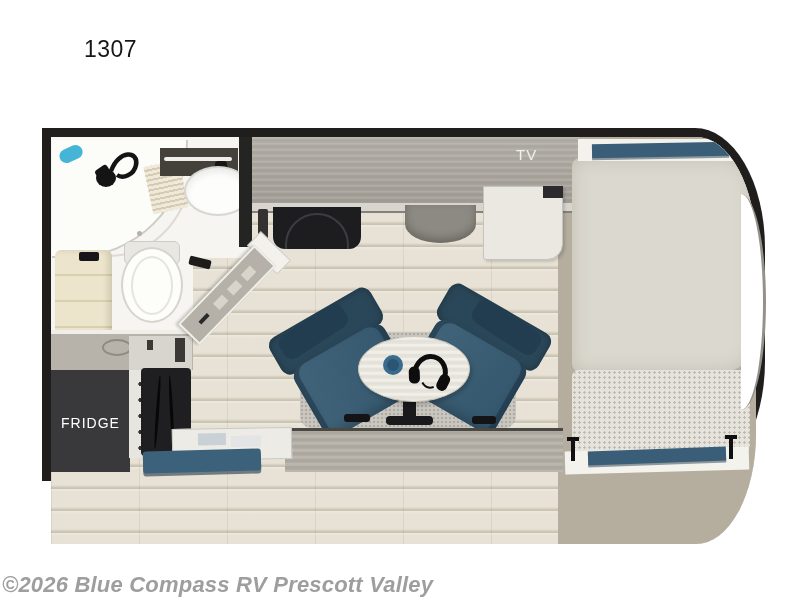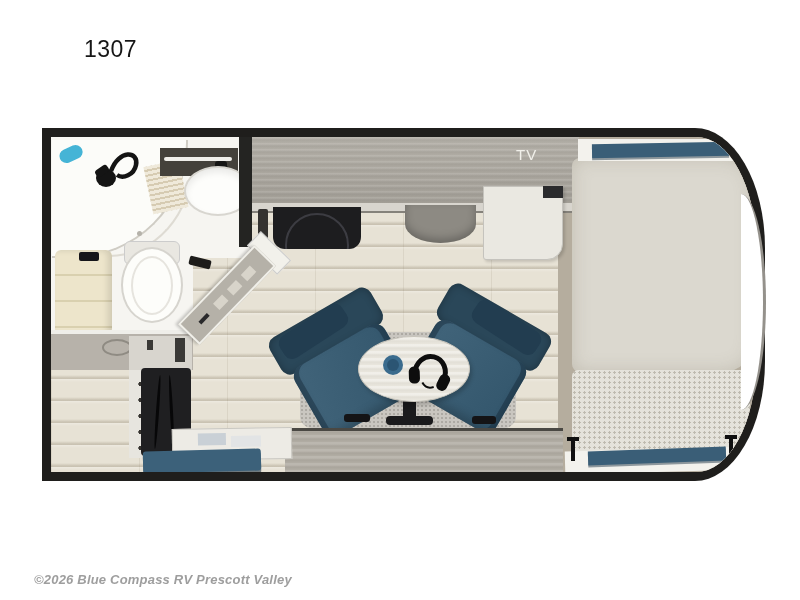--- a/index.html
+++ b/index.html
@@ -1,24 +1,24 @@
 <!DOCTYPE html>
 <html><head>
 <meta charset="utf-8">
 <style>
   html,body{margin:0;padding:0;background:#ffffff;}
   .canvas{position:relative;width:800px;height:600px;background:#ffffff;overflow:hidden;
           font-family:"Liberation Sans",sans-serif;}
   .model-number{position:absolute;left:84px;top:36px;font-size:23px;color:#161616;letter-spacing:0.5px;}
-  .copyright{position:absolute;left:2px;top:572px;font-size:13px;font-weight:bold;font-style:italic;
-             color:#9e9e9e;letter-spacing:0.2px;margin-left:32px;}
+  .copyright{position:absolute;left:2px;top:572px;font-size:22px;font-weight:bold;font-style:italic;
+             color:#9e9e9e;letter-spacing:0.2px;}
 
   .plan{position:absolute;left:42px;top:128px;width:723px;height:353px;}
   .shell{position:absolute;inset:0;background:#1f1e1c;border-radius:0 70px 70px 0 / 0 120px 120px 0;}
-  .interior{position:absolute;left:9px;top:9px;width:705px;height:335px;overflow:hidden;
+  .interior{position:absolute;left:9px;top:9px;width:705px;height:407px;overflow:hidden;
             border-radius:0 60px 60px 0 / 0 110px 110px 0;
             background-color:#e7e2d5;
             background-image:
               repeating-linear-gradient(180deg, rgba(255,255,255,0.25) 0px, rgba(255,255,255,0) 3px, rgba(0,0,0,0) 18px, rgba(125,112,88,0.28) 21px, rgba(125,112,88,0.28) 22px),
               repeating-linear-gradient(90deg, rgba(125,112,88,0.12) 0 1px, rgba(0,0,0,0) 1px 88px);}
   .interior > div{position:absolute;}
 
   .bed-base{left:507px;top:0;right:0;bottom:0;background:#b5ad9e;}
   .bath-a{left:0;top:0;width:200px;height:121px;background:#f6f5f1;}
   .bath-b{left:0;top:0;width:142px;height:196px;background:#f6f5f1;}
@@ -163,20 +163,21 @@
         <div class="toilet-ring"></div>
       </div>
       <div class="bath-door-mark"></div>
       <div class="bench">
         <div class="bench-arm"></div>
       </div>
       <div class="left-counter">
         <div class="left-counter-edge"></div>
         <div class="left-counter-handle"></div>
       </div>
+      <div class="fridge">FRIDGE</div>
       <div class="mid-cab">
         <div class="mid-cab-m1"></div>
         <div class="mid-cab-m2"></div>
       </div>
       <div class="hinge-strip"></div>
       <div class="oven">
         <div class="oven-seam1"></div>
         <div class="oven-seam2"></div>
       </div>
       <div class="kitchen-knobs"></div>

